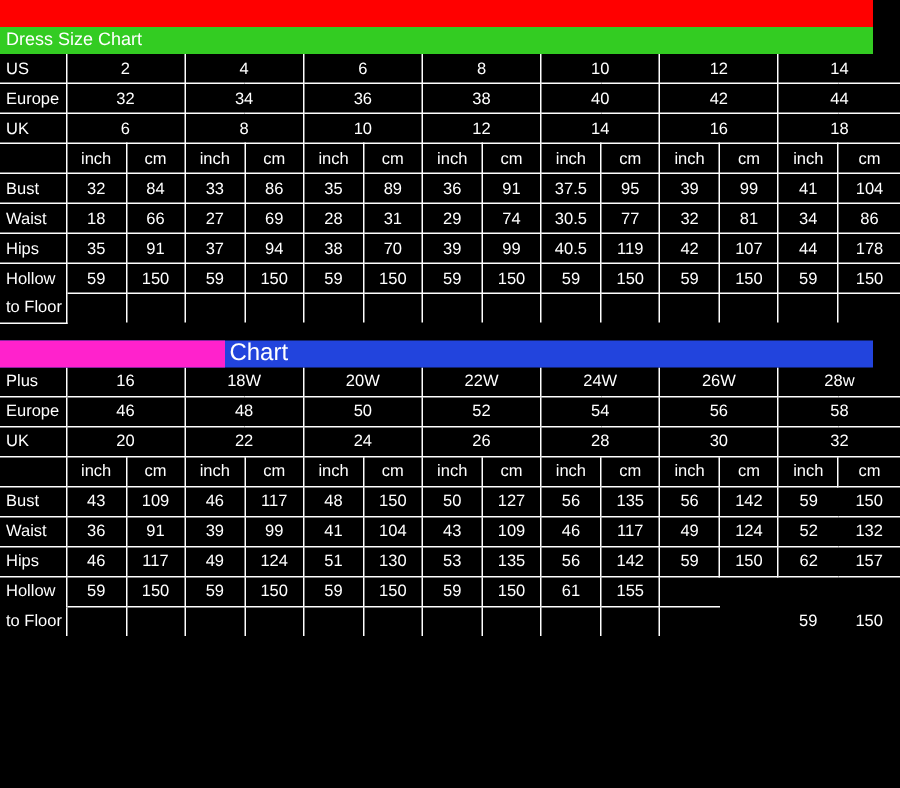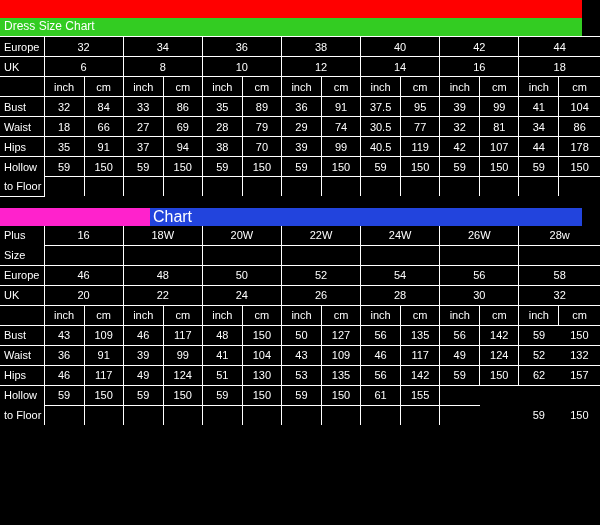--- a/index.html
+++ b/index.html
@@ -117,20 +117,30 @@
       <col style="width:40px">
         <col style="width:39px">
       <col style="width:40px">
         <col style="width:39px">
       <col style="width:40px">
         <col style="width:39px">
       <col style="width:40px">
         <col style="width:41px">
     </colgroup>
     <tbody>
+      <tr>
+        <td class="label nb-left nb-top">US</td>
+        <td colspan="2" class="nb-top">2</td>
+        <td colspan="2" class="nb-top">4</td>
+        <td colspan="2" class="nb-top">6</td>
+        <td colspan="2" class="nb-top">8</td>
+        <td colspan="2" class="nb-top">10</td>
+        <td colspan="2" class="nb-top">12</td>
+        <td colspan="2" class="nb-top nb-right">14</td>
+      </tr>
       <tr>
         <td class="label nb-left">Europe</td>
         <td colspan="2">32</td>
         <td colspan="2">34</td>
         <td colspan="2">36</td>
         <td colspan="2">38</td>
         <td colspan="2">40</td>
         <td colspan="2">42</td>
         <td colspan="2" class="nb-right">44</td>
       </tr>
@@ -179,21 +189,21 @@
         <td>41</td>
         <td class="nb-right">104</td>
       </tr>
       <tr class="row-tall">
         <td class="label nb-left">Waist</td>
         <td>18</td>
         <td>66</td>
         <td>27</td>
         <td>69</td>
         <td>28</td>
-        <td>79</td>
+        <td>31</td>
         <td>29</td>
         <td>74</td>
         <td>30.5</td>
         <td>77</td>
         <td>32</td>
         <td>81</td>
         <td>34</td>
         <td class="nb-right">86</td>
       </tr>
       <tr class="row-tall">
@@ -280,30 +290,20 @@
         <td class="label nb-left nb-top nb-bottom">Plus</td>
         <td colspan="2" class="nb-top">16</td>
         <td colspan="2" class="nb-top">18W</td>
         <td colspan="2" class="nb-top">20W</td>
         <td colspan="2" class="nb-top">22W</td>
         <td colspan="2" class="nb-top">24W</td>
         <td colspan="2" class="nb-top">26W</td>
         <td colspan="2" class="nb-top nb-right">28w</td>
       </tr>
       <tr>
-        <td class="label nb-left nb-top nb-bottom">Size</td>
-        <td colspan="2" class="nb-top nb-bottom"></td>
-        <td colspan="2" class="nb-top nb-bottom"></td>
-        <td colspan="2" class="nb-top nb-bottom"></td>
-        <td colspan="2" class="nb-top nb-bottom"></td>
-        <td colspan="2" class="nb-top nb-bottom"></td>
-        <td colspan="2" class="nb-top nb-bottom"></td>
-        <td colspan="2" class="nb-top nb-bottom nb-right"></td>
-      </tr>
-      <tr>
         <td class="label nb-left">Europe</td>
         <td colspan="2">46</td>
         <td colspan="2">48</td>
         <td colspan="2">50</td>
         <td colspan="2">52</td>
         <td colspan="2">54</td>
         <td colspan="2">56</td>
         <td colspan="2" class="nb-right">58</td>
       </tr>
       <tr>

